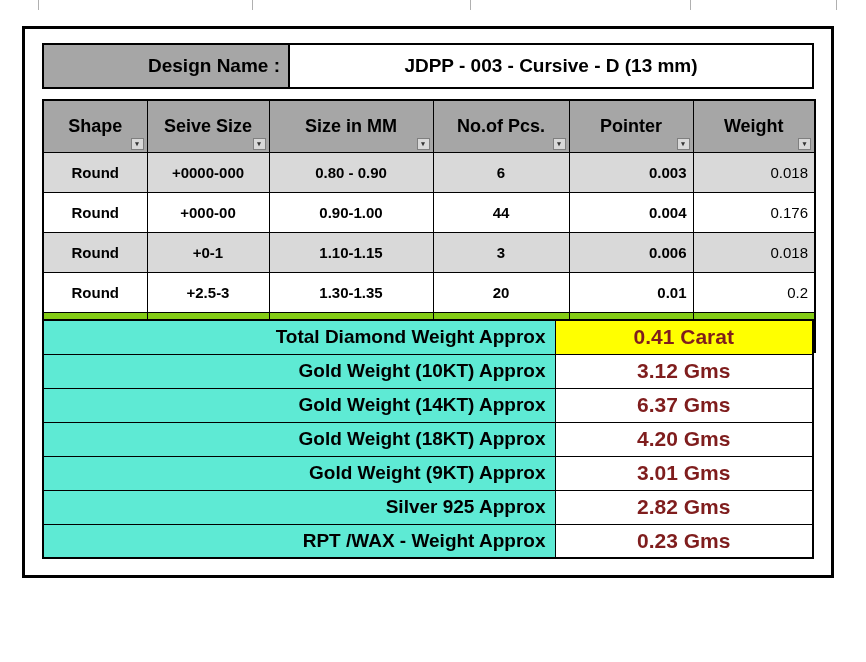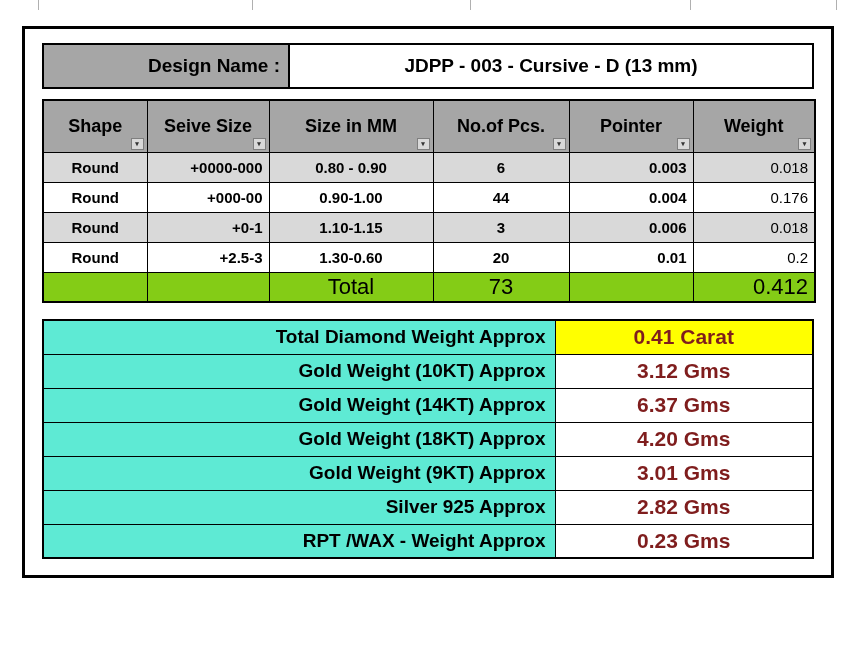--- a/index.html
+++ b/index.html
@@ -104,27 +104,27 @@
     height: 12px;
     background: #d9d9d9;
     border: 1px solid #7f7f7f;
     box-sizing: border-box;
     font-size: 7px;
     line-height: 10px;
     text-align: center;
     color: #333333;
   }
   .data-table tbody td {
-    height: 30px;
+    height: 40px;
     padding: 0 6px;
   }
   .row-odd td { background: #d9d9d9; }
   .row-even td { background: #ffffff; }
   .c-shape { width: 104px; text-align: center; font-weight: bold; font-size: 15px; }
-  .c-seive { width: 122px; text-align: right; font-weight: bold; font-size: 15px; }
+  .c-seive { width: 122px; text-align: center; font-weight: bold; font-size: 15px; }
   .c-size  { width: 164px; text-align: center; font-weight: bold; font-size: 15px; }
   .c-pcs   { width: 136px; text-align: center; font-weight: bold; font-size: 15px; }
   .c-pointer { width: 124px; text-align: right; font-weight: bold; font-size: 15px; }
   .c-weight  { width: 122px; text-align: right; font-weight: normal; font-size: 15px; }
   .total-row td {
     background: #84cc16;
     height: 34px;
     font-size: 22px;
     font-weight: normal;
   }
@@ -239,21 +239,21 @@
           <td class="c-shape">Round</td>
           <td class="c-seive">+0-1</td>
           <td class="c-size">1.10-1.15</td>
           <td class="c-pcs">3</td>
           <td class="c-pointer">0.006</td>
           <td class="c-weight">0.018</td>
         </tr>
         <tr class="row-even">
           <td class="c-shape">Round</td>
           <td class="c-seive">+2.5-3</td>
-          <td class="c-size">1.30-0.60</td>
+          <td class="c-size">1.30-1.35</td>
           <td class="c-pcs">20</td>
           <td class="c-pointer">0.01</td>
           <td class="c-weight">0.2</td>
         </tr>
         <tr class="total-row">
           <td class="c-shape t-blank"></td>
           <td class="c-seive t-blank"></td>
           <td class="c-size t-label">Total</td>
           <td class="c-pcs t-pcs">73</td>
           <td class="c-pointer t-blank"></td>

